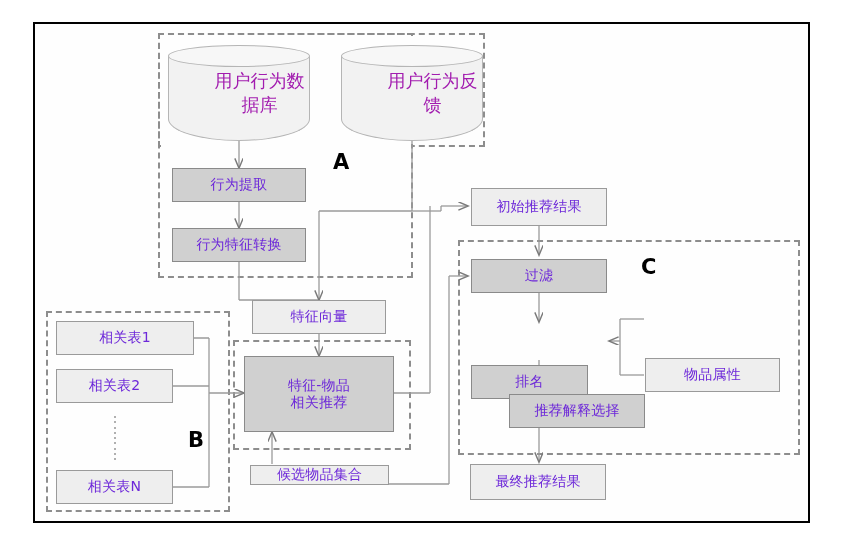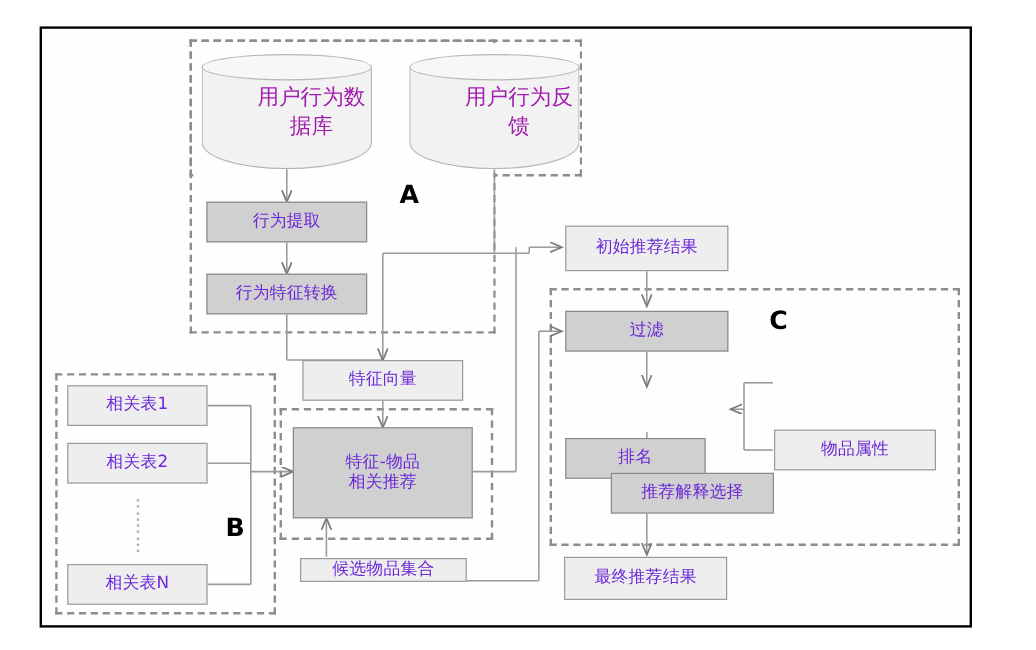--- a/index.html
+++ b/index.html
@@ -223,21 +223,21 @@
 
   <div class="node light" style="left:252px; top:300px; width:134px; height:34px;">特征向量</div>
 
   <div class="node dark" style="left:244px; top:356px; width:150px; height:76px; flex-direction:column;">
     <span>特征-物品</span>
     <span>相关推荐</span>
   </div>
 
   <div class="node light" style="left:250px; top:465px; width:139px; height:20px;">候选物品集合</div>
 
-  <div class="node light" style="left:56px; top:321px; width:117px; height:34px;">相关表1</div>
+  <div class="node light" style="left:56px; top:321px; width:138px; height:34px;">相关表1</div>
 
   <div class="node light" style="left:56px; top:369px; width:117px; height:34px;">相关表2</div>
 
   <div class="vdots" style="left:113px; top:416px; width:4px; height:44px;">
     <i></i>
       <i></i>
       <i></i>
       <i></i>
       <i></i>
       <i></i>

